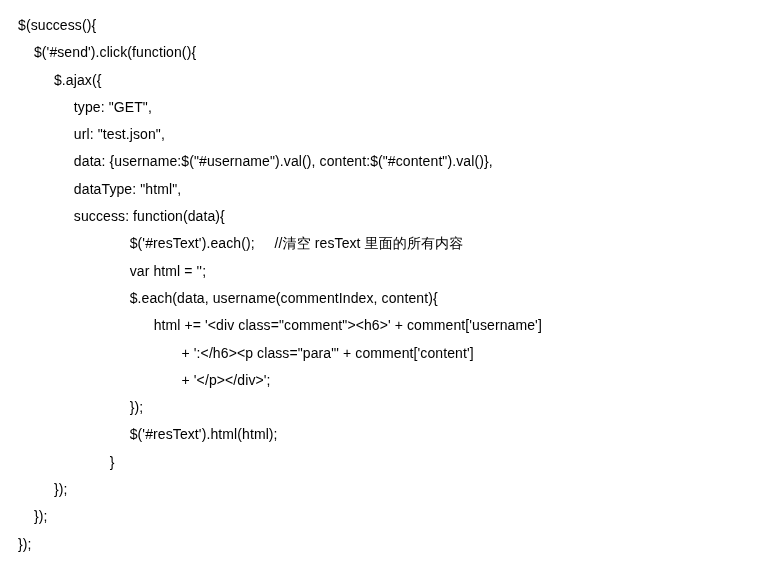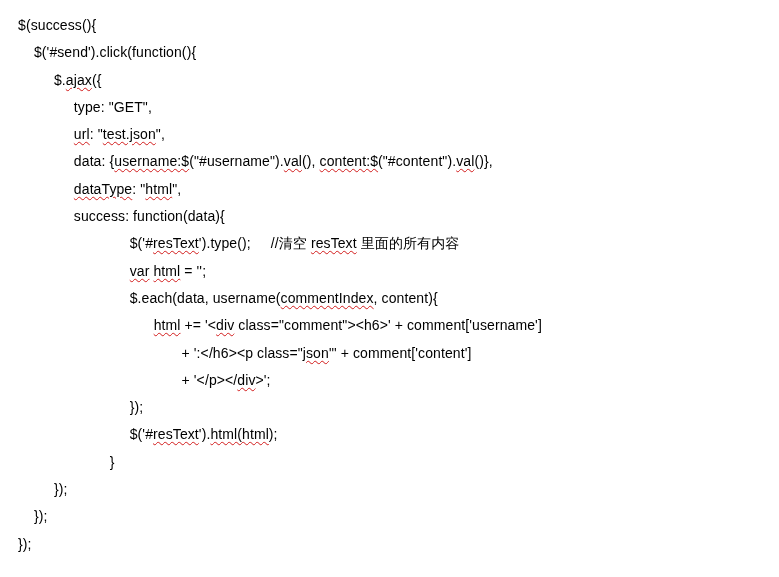--- a/index.html
+++ b/index.html
@@ -11,43 +11,42 @@
     line-height: 1.95;
     color: #000000;
     width: 779px;
     box-sizing: border-box;
   }
   .code {
     white-space: pre;
     letter-spacing: 0.1px;
   }
   .u {
-    text-decoration: underline;
     text-decoration-style: wavy;
     text-decoration-color: #d21b1b;
     text-decoration-thickness: 1px;
     text-underline-offset: 2px;
     text-align: right;
   }
 </style>
 </head>
 <body>
 
 <div class="code"><span><span>$(success(){</span></span>
 <span><span>    $('#send').click(function(){</span></span>
 <span><span>         $.</span><span class="u">ajax</span><span>({</span></span>
 <span><span>              type: "GET",</span></span>
 <span><span>              </span><span class="u">url</span><span>: "</span><span class="u">test.json</span><span>",</span></span>
 <span><span>              data: {</span><span class="u">username:$</span><span>("#username").</span><span class="u">val</span><span>(), </span><span class="u">content:$</span><span>("#content").</span><span class="u">val</span><span>()},</span></span>
 <span><span>              </span><span class="u">dataType</span><span>: "</span><span class="u">html</span><span>",</span></span>
 <span><span>              success: function(data){</span></span>
-<span><span>                            $('#</span><span class="u">resText</span><span>').type();     //清空 </span><span class="u">resText</span><span> 里面的所有内容</span></span>
+<span><span>                            $('#</span><span class="u">resText</span><span>').each();     //清空 </span><span class="u">resText</span><span> 里面的所有内容</span></span>
 <span><span>                            </span><span class="u">var</span><span> </span><span class="u">html</span><span> = '';</span></span>
 <span><span>                            $.each(data, username(</span><span class="u">commentIndex</span><span>, content){</span></span>
 <span><span>                                  </span><span class="u">html</span><span> += '&lt;</span><span class="u">div</span><span> class="comment"&gt;&lt;h6&gt;' + comment['username']</span></span>
-<span><span>                                         + ':&lt;/h6&gt;&lt;p class="</span><span class="u">json</span><span>"' + comment['content']</span></span>
+<span><span>                                         + ':&lt;/h6&gt;&lt;p class="</span><span class="u">para</span><span>"' + comment['content']</span></span>
 <span><span>                                         + '&lt;/p&gt;&lt;/</span><span class="u">div</span><span>&gt;';</span></span>
 <span><span>                            });</span></span>
 <span><span>                            $('#</span><span class="u">resText</span><span>').</span><span class="u">html(html</span><span>);</span></span>
 <span><span>                       }</span></span>
 <span><span>         });</span></span>
 <span><span>    });</span></span>
 <span><span>});</span></span></div>
 
 </body></html>

